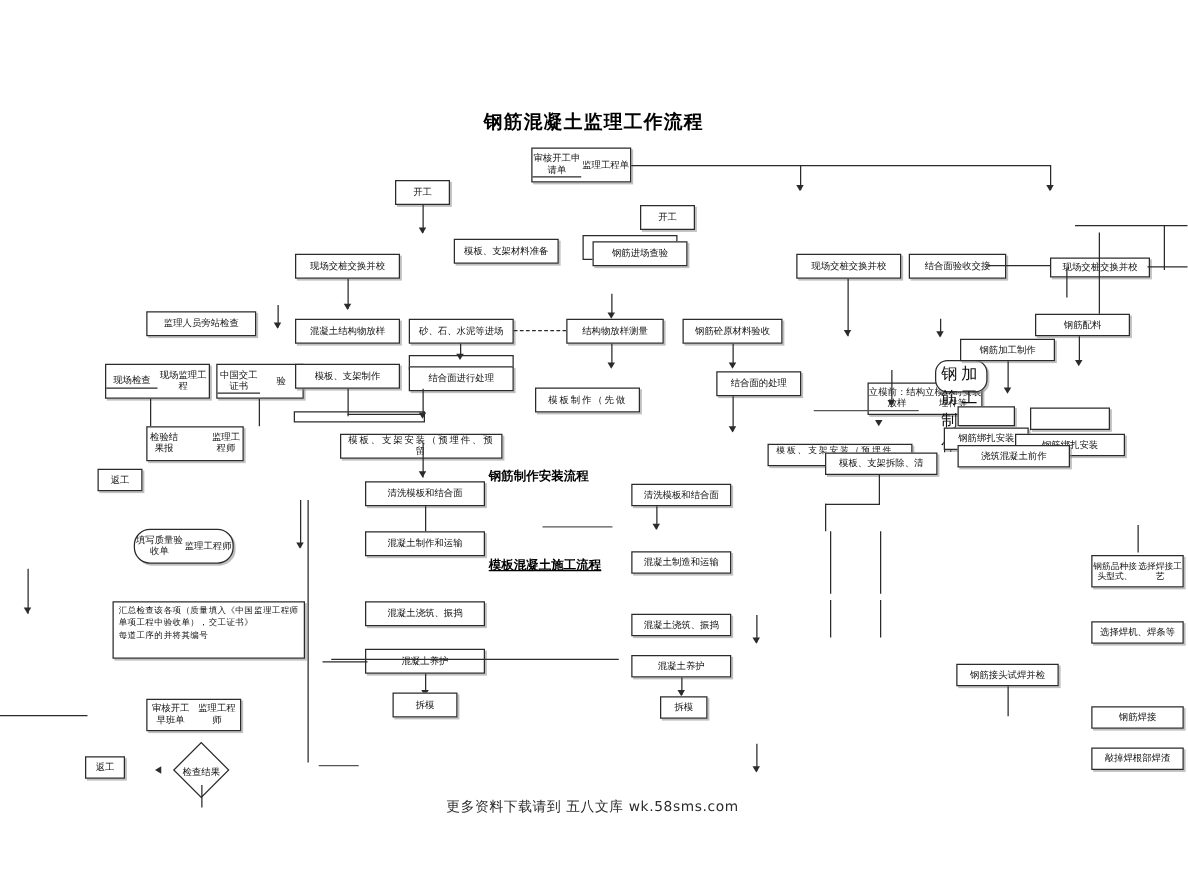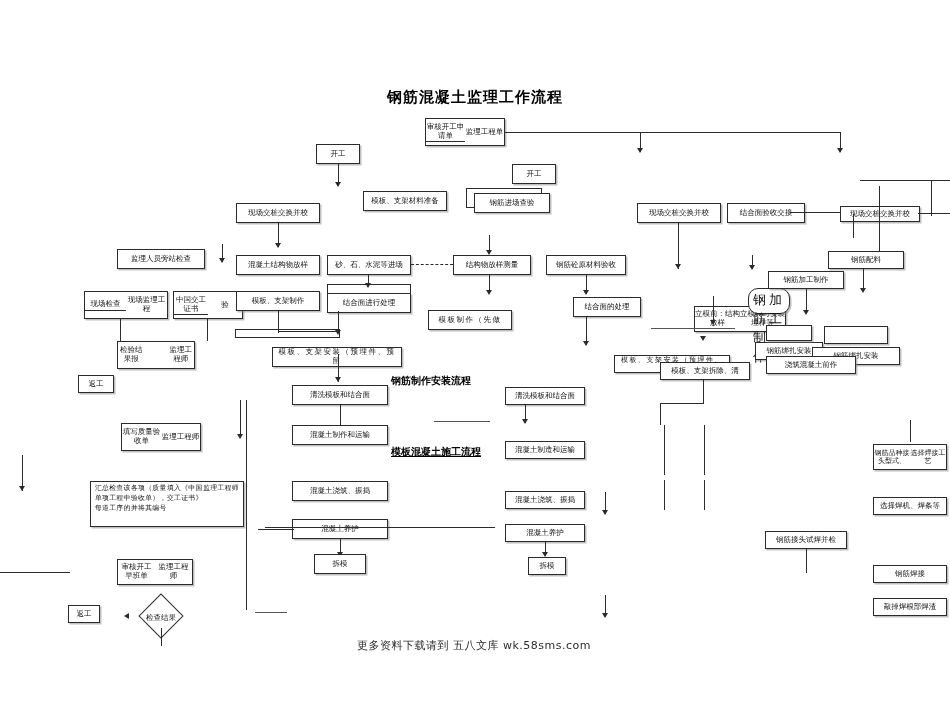--- a/index.html
+++ b/index.html
@@ -187,21 +187,21 @@
   <div class="node" style="left:766px;top:325px;width:46px;height:16px;"></div>
   <div class="node" style="left:824px;top:326px;width:64px;height:18px;"></div>
   <div class="node" style="left:812px;top:347px;width:88px;height:18px;">钢筋绑扎安装</div>
   <div class="node" style="left:766px;top:356px;width:90px;height:18px;">浇筑混凝土前作</div>
 
   <div class="node split" style="left:117px;top:341px;width:78px;height:28px;gap:23px;">
     <span class="ln" style="border-bottom:none;">检验结果报</span>
     <span class="ln">监理工程师</span>
   </div>
   <div class="node" style="left:78px;top:375px;width:36px;height:18px;">返工</div>
-  <div class="node split" style="left:121px;top:423px;width:80px;height:28px;">
+  <div class="node split" style="left:107px;top:423px;width:80px;height:28px;border-radius:13px;">
     <span class="ln" style="border-bottom:none;">填写质量验收单</span>
     <span class="ln">监理工程师</span>
   </div>
   <div class="ln-v" style="left:240px;top:400px;height:38px;"></div>
   <div class="arrow" style="left:237px;top:434px;"></div>
   <div class="ln-v" style="left:246px;top:400px;height:210px;"></div>
 
   <div class="node para" style="left:90px;top:481px;width:154px;height:46px;font-size:6.8px;">
     <span class="ln">汇总检查该单项工程中每道工序的</span>
     <span class="ln">各项（质量验收单），并将其编号</span>

